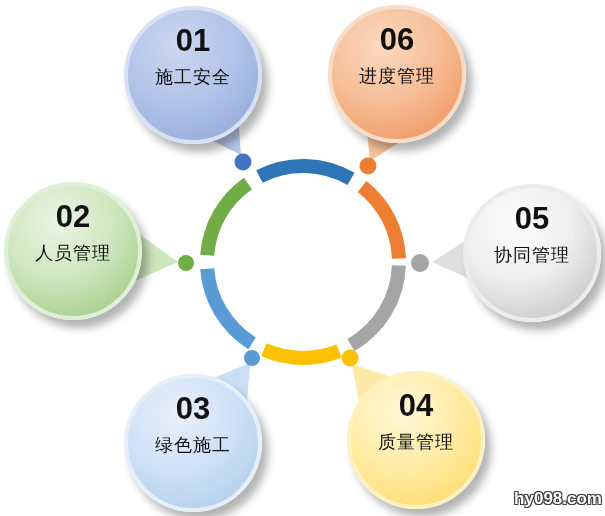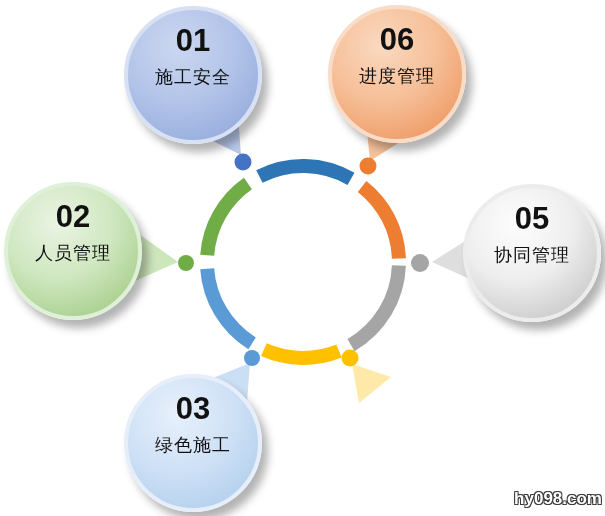--- a/index.html
+++ b/index.html
@@ -85,20 +85,24 @@
     <span class="label">施工安全</span>
   </div>
   <div class="bubble b02 theme-green">
     <span class="num">02</span>
     <span class="label">人员管理</span>
   </div>
   <div class="bubble b03 theme-lblue">
     <span class="num">03</span>
     <span class="label">绿色施工</span>
   </div>
+  <div class="bubble b04 theme-yellow">
+    <span class="num">04</span>
+    <span class="label">质量管理</span>
+  </div>
   <div class="bubble b05 theme-silver">
     <span class="num">05</span>
     <span class="label">协同管理</span>
   </div>
   <div class="bubble b06 theme-orange">
     <span class="num">06</span>
     <span class="label">进度管理</span>
   </div>
 
 

